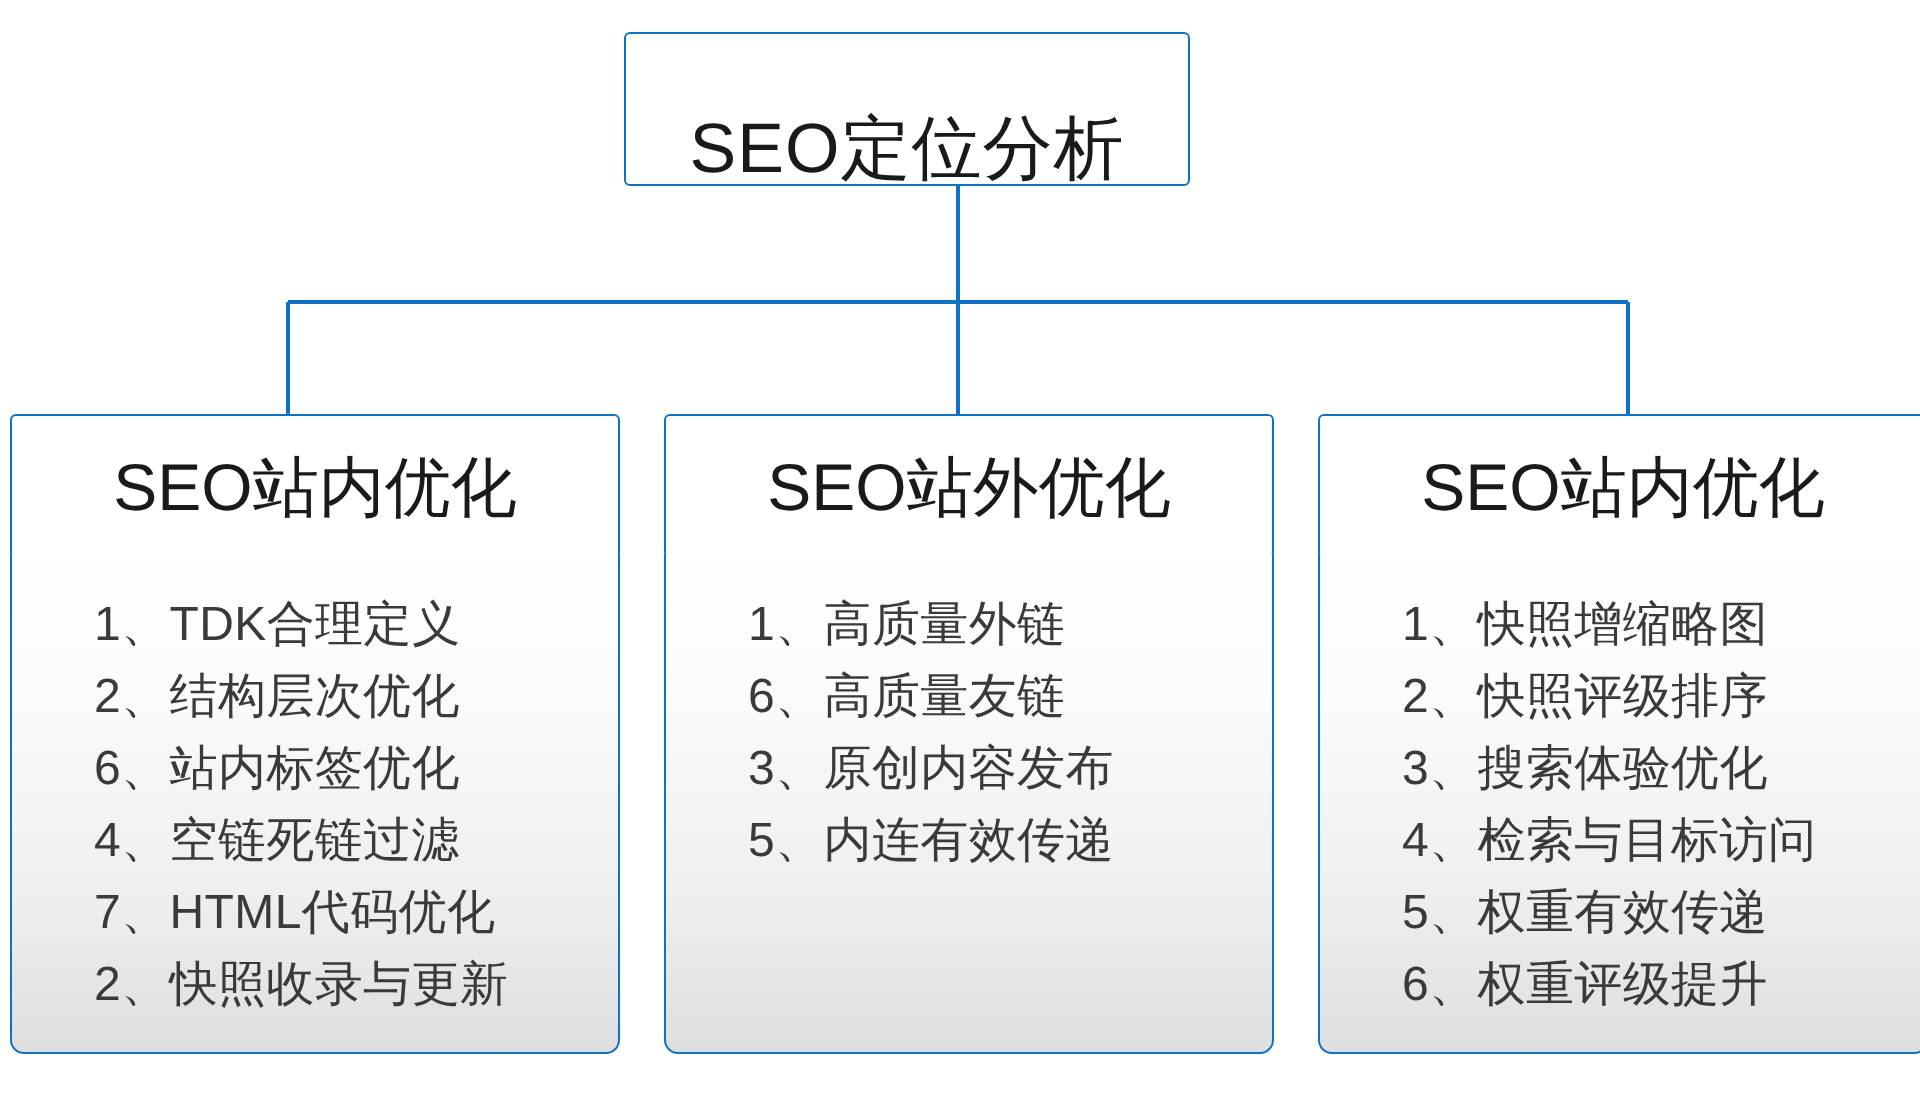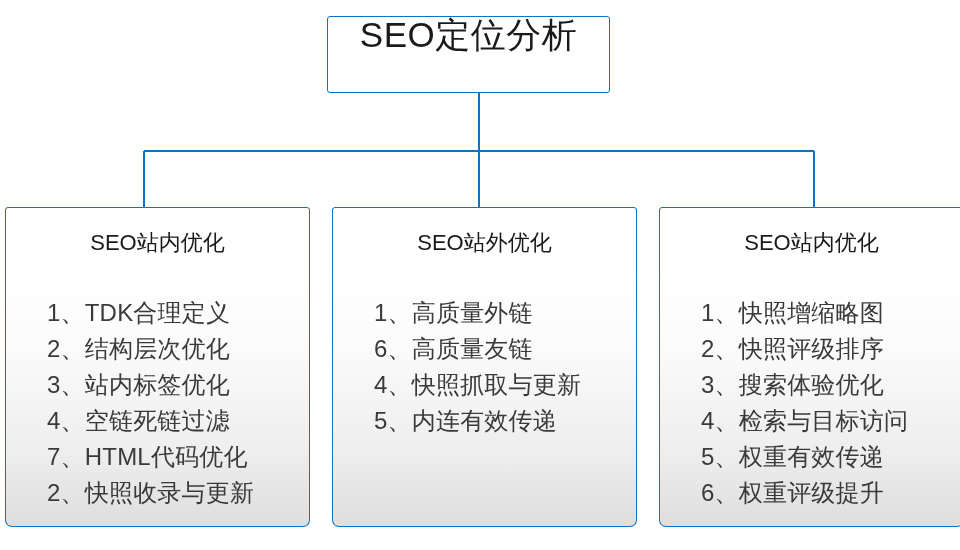--- a/index.html
+++ b/index.html
@@ -28,30 +28,30 @@
     position: absolute;
     left: 0; top: 0;
     width: 960px;
     height: 550px;
     pointer-events: none;
   }
 
   
   .root-box {
     position: absolute;
-    left: 327px;
+    left: 312px;
     top: 16px;
     width: 283px;
     height: 77px;
     box-sizing: border-box;
     border: 1.6px solid #1072c4;
     border-radius: 3px;
     background: #ffffff;
     display: flex;
-    align-items: flex-start;
+    align-items: flex-end;
     justify-content: center;
   }
   .root-title {
     font-size: 35px;
     color: #1a1a1a;
     letter-spacing: 0.5px;
     line-height: 1;
     white-space: nowrap;
   }
 
@@ -70,21 +70,21 @@
     width: 100%;
     height: 72px;
     border: 1.6px solid #1072c4;
     border-radius: 3px;
     background: #ffffff;
     display: flex;
     align-items: center;
     justify-content: center;
   }
   .col-header-text {
-    font-size: 22px;
+    font-size: 33px;
     color: #1a1a1a;
     line-height: 1;
     white-space: nowrap;
   }
 
   .col-body {
     box-sizing: border-box;
     width: 100%;
     height: 250px;
     margin-top: -1.6px;
@@ -130,37 +130,37 @@
   </div>
 
   <div class="column col-0">
     <div class="col-header">
       <span class="col-header-text">SEO站内优化</span>
     </div>
     <div class="col-body">
       <ul class="item-list">
         <li>1、TDK合理定义</li>
         <li>2、结构层次优化</li>
-        <li>3、站内标签优化</li>
+        <li>6、站内标签优化</li>
         <li>4、空链死链过滤</li>
         <li>7、HTML代码优化</li>
         <li>2、快照收录与更新</li>
       </ul>
     </div>
   </div>
 
   <div class="column col-1">
     <div class="col-header">
       <span class="col-header-text">SEO站外优化</span>
     </div>
     <div class="col-body">
       <ul class="item-list">
         <li>1、高质量外链</li>
         <li>6、高质量友链</li>
-        <li>4、快照抓取与更新</li>
+        <li>3、原创内容发布</li>
         <li>5、内连有效传递</li>
       </ul>
     </div>
   </div>
 
   <div class="column col-2">
     <div class="col-header">
       <span class="col-header-text">SEO站内优化</span>
     </div>
     <div class="col-body">

